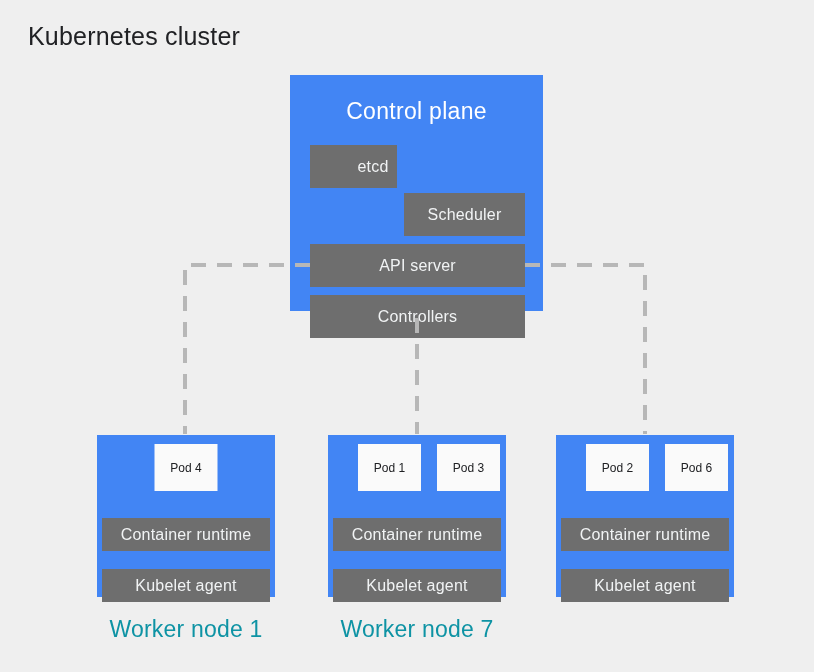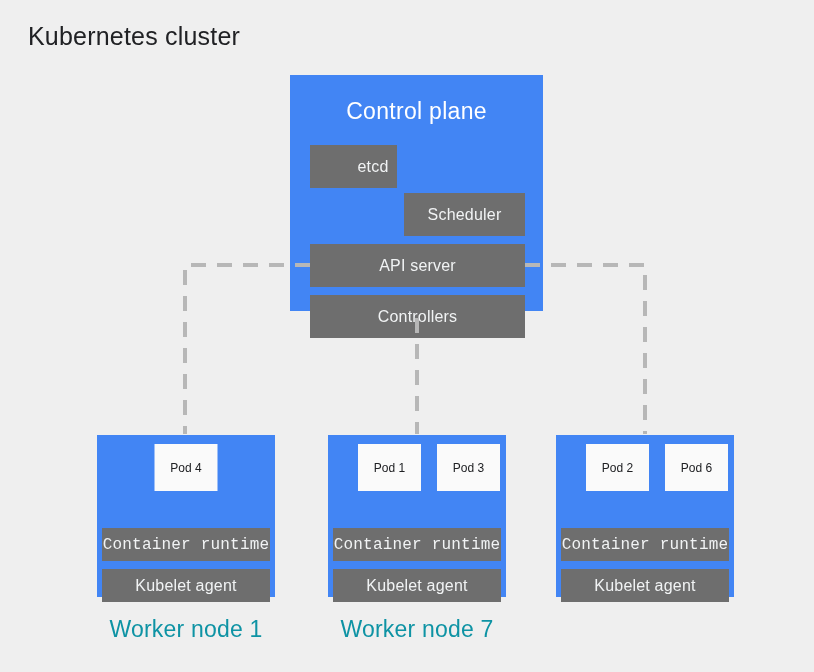--- a/index.html
+++ b/index.html
@@ -74,21 +74,21 @@
   .pod-center{left:50%;transform:translateX(-50%);}
   .pod-left{left:6px;margin-left:24px;}
   .pod-right{right:6px;}
   .node-layer{
     position:absolute;left:5px;right:5px;height:33px;
     background:var(--component_gray);
     color:#f1f3f4;font-size:16px;
     display:flex;align-items:center;justify-content:center;
     letter-spacing:0.2px;
   }
-  .layer-runtime{top:93px;font-family:Liberation Mono, monospace;}
+  .layer-runtime{top:83px;}
   .layer-kubelet{top:134px;}
   .node-caption{
     position:absolute;top:616px;height:30px;width:178px;
     text-align:center;white-space:nowrap;
     font-size:23px;color:var(--caption_teal);
     letter-spacing:0.2px;
   }
   .caption-1{left:97px;}
   .caption-2{left:328px;}
   .caption-n{left:556px;}

